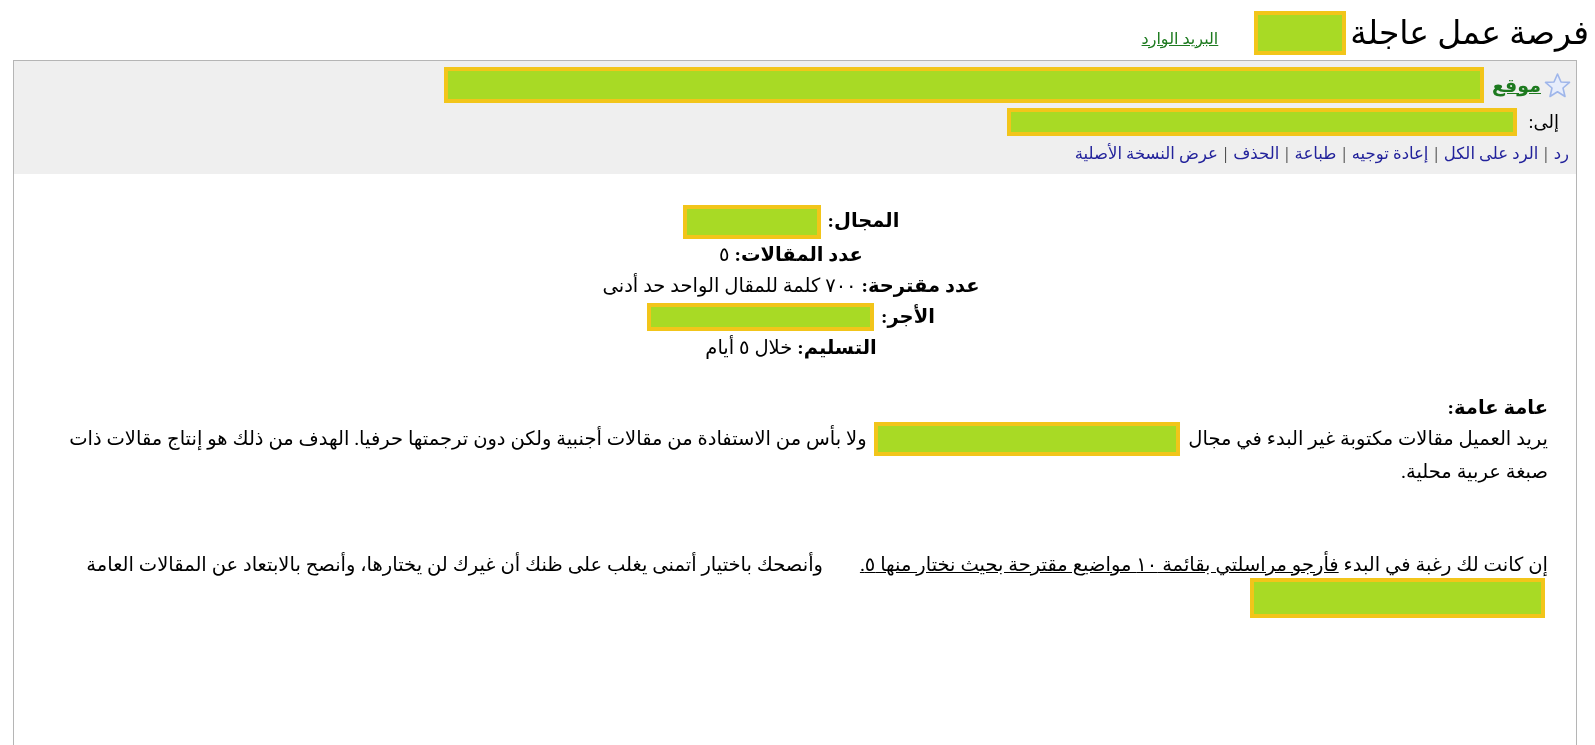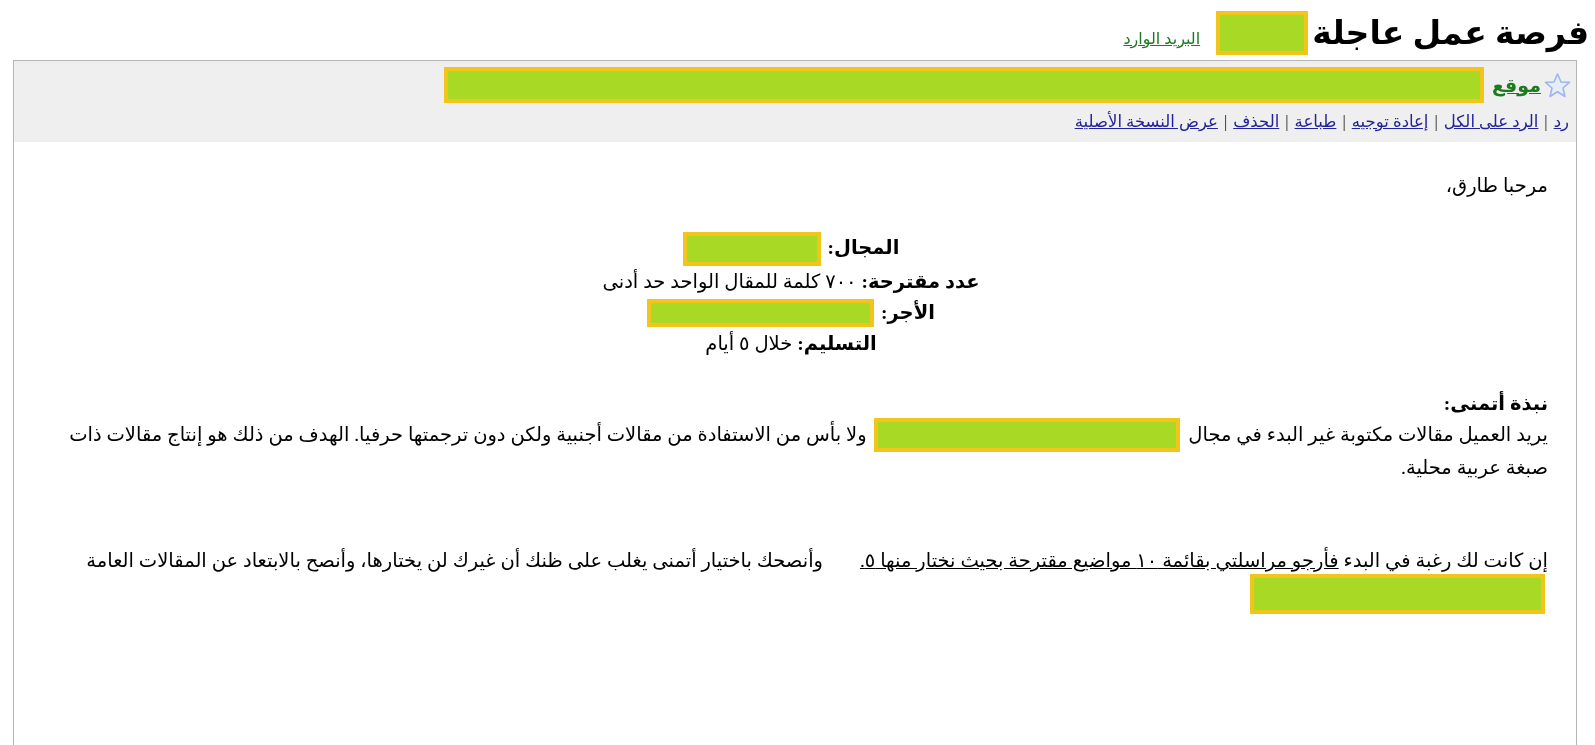--- a/index.html
+++ b/index.html
@@ -8,34 +8,34 @@
     background: #ffffff;
     font-family: "Liberation Serif", "DejaVu Serif", "DejaVu Sans", serif;
     direction: rtl;
   }
   
   .topbar {
     height: 60px; padding: 6px 6px 0 0;
     display: flex; align-items: center;
   }
   .page-title {
-    font-size: 33px; font-weight: bold; color: #000;
+    font-size: 33px; font-weight: normal; color: #000;
     line-height: 44px; white-space: nowrap;
   }
   .redact {
     display: inline-block;
     background: #a8da25;
     border: 4px solid #f2c51a;
     vertical-align: middle;
   }
   .subject-redact { width: 92px; height: 44px; margin: 0 4px; }
   a.green-link {
     color: #1d7a1f; text-decoration: underline; cursor: pointer;
   }
-  .inbox-link { font-size: 16px; margin-right: 12px; margin-top: 10px; }
+  .inbox-link { font-size: 16px; margin-right: 32px; margin-top: 10px; }
   
   .email-box {
     position: absolute; top: 60px; right: 18px; left: 13px;
     height: 800px;
     border: 1px solid #b5b5b5;
     background: #ffffff;
   }
   .email-head {
     background: #efefef;
     padding: 3px 5px 4px 5px;
@@ -46,21 +46,21 @@
   .from-link { font-size: 19px; font-weight: bold; white-space: nowrap; }
   .sender-redact { width: 1040px; height: 36px; margin-right: 8px; }
   .row-to { height: 32px; font-size: 18px; color: #000; }
   .to-label { white-space: nowrap; margin-right: 12px; }
   .recipient-redact { width: 510px; height: 28px; margin-right: 12px; }
   .row-actions {
     height: 32px; font-size: 16.5px;
     justify-content: flex-start; padding-right: 2px;
   }
   .row-actions a {
-    color: #22229b; text-decoration: underline; cursor: pointer; white-space: nowrap;
+    color: #22229b; cursor: pointer; white-space: nowrap;
   }
   .sep { color: #1a1a1a; margin: 0 6px; }
   
   .email-body {
     padding: 0 28px 0 20px;
     font-size: 19.5px; line-height: 31px; color: #000;
   }
   .email-body p { margin: 0; }
   .greeting { padding-top: 28px; }
   .intro { padding-top: 31px; }
@@ -89,63 +89,70 @@
     <div class="head-row row-from">
       <span class="star-wrap">
         <svg width="27" height="27" viewBox="0 0 27 27">
           <polygon points="13.5,2 17,10 25.5,10.4 19,16 21,24.5 13.5,19.8 6,24.5 8,16 1.5,10.4 10,10" fill="#e7edfb" stroke="#9fb6ea" stroke-width="1.6" stroke-linejoin="round"></polygon>
         </svg>
       </span>
       <a class="green-link from-link">موقع</a>
       <span class="redact sender-redact"></span>
     </div>
 
+    <div class="head-row row-to">
+      <span class="to-label">إلى:</span>
+      <span class="redact recipient-redact"></span>
+    </div>
 
     <div class="head-row row-actions">
       <a>رد</a>
         <span class="sep">|</span>
       <a>الرد على الكل</a>
         <span class="sep">|</span>
       <a>إعادة توجيه</a>
         <span class="sep">|</span>
       <a>طباعة</a>
         <span class="sep">|</span>
       <a>الحذف</a>
         <span class="sep">|</span>
       <a>عرض النسخة الأصلية</a>
     </div>
 
   </div>
 
   <div class="email-body">
 
-    <p class="greeting">مرحبا طارق،</p>
 
 
     <div class="specs">
       <div class="spec-line">
         <b>المجال:</b>
         <span class="redact field-redact-1"></span>
+      </div>
+      <div class="spec-line">
+        <b>عدد المقالات:</b>
+        <span>٥</span>
       </div>
       <div class="spec-line">
         <b>عدد مقترحة:</b>
         <span>٧٠٠ كلمة للمقال الواحد حد أدنى</span>
       </div>
       <div class="spec-line">
         <b>الأجر:</b>
         <span class="redact field-redact-2"></span>
       </div>
       <div class="spec-line">
         <b>التسليم:</b>
         <span>خلال ٥ أيام</span>
       </div>
     </div>
 
     <p class="overview">
-      <b>نبذة أتمنى:</b><br>
+      <b>عامة عامة:</b><br>
       <span>يريد العميل مقالات مكتوبة غير البدء في مجال</span>
       <span class="redact inline-redact"></span>
       <span>ولا بأس من الاستفادة من مقالات أجنبية ولكن دون ترجمتها حرفيا. الهدف من ذلك هو إنتاج مقالات ذات صبغة عربية محلية.</span>
     </p>
 
     <p class="closing">
       <span>إن كانت لك رغبة في البدء</span>
       <span class="underlined">فأرجو مراسلتي بقائمة ١٠ مواضيع مقترحة بحيث نختار منها ٥.</span>
       <span>وأنصحك باختيار أتمنى يغلب على ظنك أن غيرك لن يختارها، وأنصح بالابتعاد عن المقالات العامة</span>
       <span class="redact bottom-redact"></span>

